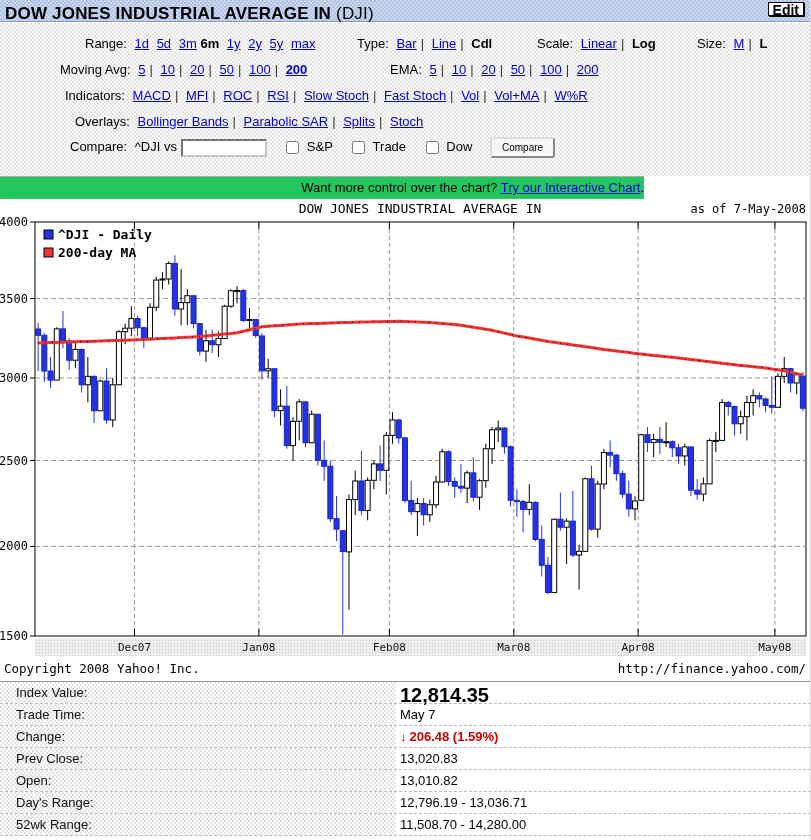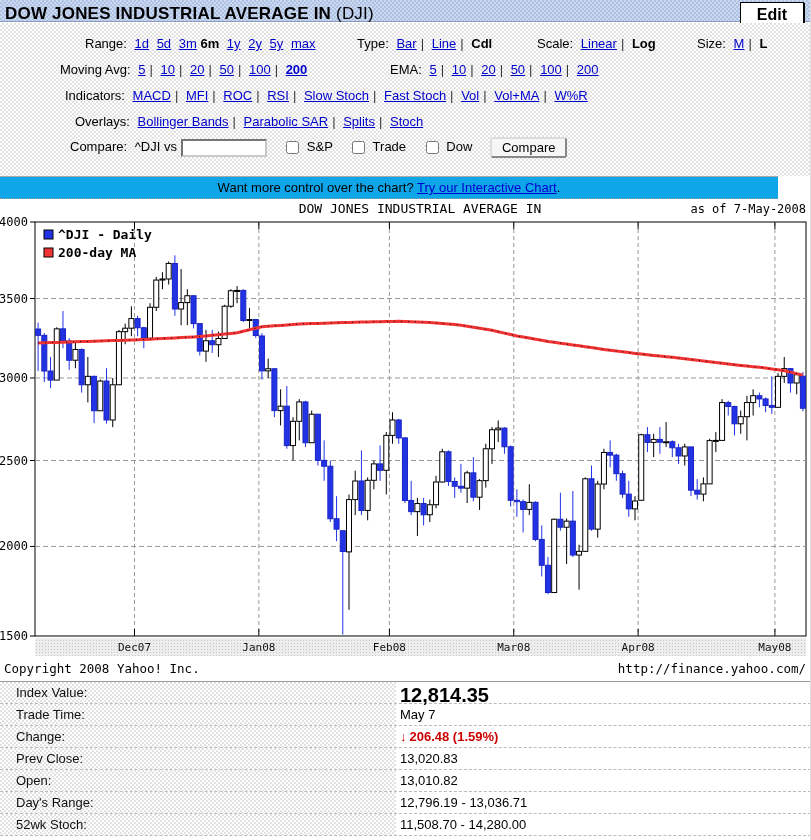--- a/index.html
+++ b/index.html
@@ -16,40 +16,40 @@
   .dither-blue { background-color:#ccd8ef;
     background-image:
       linear-gradient(45deg,#aec2e4 25%,transparent 25%,transparent 75%,#aec2e4 75%),
       linear-gradient(45deg,#aec2e4 25%,transparent 25%,transparent 75%,#aec2e4 75%);
     background-size:4px 4px; background-position:0 0,2px 2px; }
 
   
   #titlebar { position:absolute; left:0; top:0; width:811px; height:22px; border-bottom:1px solid #8899bb; }
   #titlebar .tt { position:absolute; left:5px; top:4px; font-size:17px; letter-spacing:0.2px; }
   #titlebar .tt b { font-weight:bold; }
-  #edit-btn { position:absolute; right:7px; top:2px; height:25px; padding:0 16px;
+  #edit-btn { position:absolute; right:7px; top:2px; height:14px; padding:0 4px;
     background:#fff; border:1px solid #000; box-shadow:1px 1px 0 #000;
-    font-weight:bold; font-size:16px; line-height:15px; cursor:pointer; }
+    font-weight:bold; font-size:14px; line-height:15px; cursor:pointer; }
 
   
   #controls { position:absolute; left:0; top:23px; width:811px; height:153px; }
   .crow { position:absolute; height:18px; white-space:nowrap; }
   a.lnk { color:#0000cc; text-decoration:underline; cursor:pointer; }
   b.sel { color:#000; font-weight:bold; }
   b.sel-lnk { color:#0000cc; font-weight:bold; text-decoration:underline; cursor:pointer; }
   .sep::before { content:"|"; color:#333; margin:0 4px; }
   .lbl { color:#000; margin-right:4px; }
   .cmp-input { width:86px; height:18px; border:2px inset #c8c8c8; font-size:12px; padding:1px 3px; vertical-align:middle; }
   .cmp-cb { vertical-align:middle; margin:0 4px 0 16px; width:13px; height:13px; }
-  #compare-btn { margin-left:14px; height:21px; padding:1px 10px; font-size:13px;
+  #compare-btn { margin-left:14px; height:21px; padding:1px 10px; font-size:10px;
     background:#f6f6f6; border:2px outset #dcdcdc; border-radius:3px; cursor:pointer; vertical-align:middle; }
 
   
-  #promo { position:absolute; left:0; top:176px; width:778px; height:23px; line-height:22px;
-    text-align:center; border-top:1px solid #aaa; border-bottom:1px dotted #999; background:#0ea5e9; }
+  #promo { position:absolute; left:0; top:176px; width:644px; height:23px; line-height:22px;
+    text-align:right; border-top:1px solid #aaa; border-bottom:1px dotted #999; background:#22c55e; }
 
   
   #chart-section { position:absolute; left:0; top:199px; width:811px; height:482px; background:#fff; }
   #chart-svg text { font-family:"DejaVu Sans Mono", monospace; }
 
   
   #quote-table { position:absolute; left:0; top:681px; width:811px; border-top:1px solid #999; background:#fff; }
   .qrow { position:relative; height:22px; border-bottom:1px dashed #bbb; }
   .qlabel { position:absolute; left:0; top:0; width:396px; height:100%; padding:3px 0 0 16px; color:#111; }
   .qvalue { position:absolute; left:400px; top:0; right:0; height:100%; padding:3px 0 0 0; color:#000; }
@@ -506,17 +506,17 @@
     </div>
     <div class="qrow">
       <div class="qlabel dither">Open:</div>
       <div class="qvalue">13,010.82</div>
     </div>
     <div class="qrow">
       <div class="qlabel dither">Day's Range:</div>
       <div class="qvalue">12,796.19 - 13,036.71</div>
     </div>
     <div class="qrow">
-      <div class="qlabel dither">52wk Stoch:</div>
+      <div class="qlabel dither">52wk Range:</div>
       <div class="qvalue">11,508.70 - 14,280.00</div>
     </div>
   </div>
 </div>
 
 </body></html>

